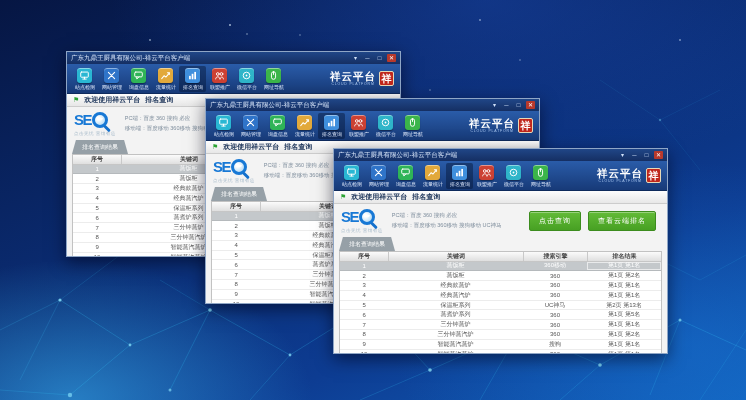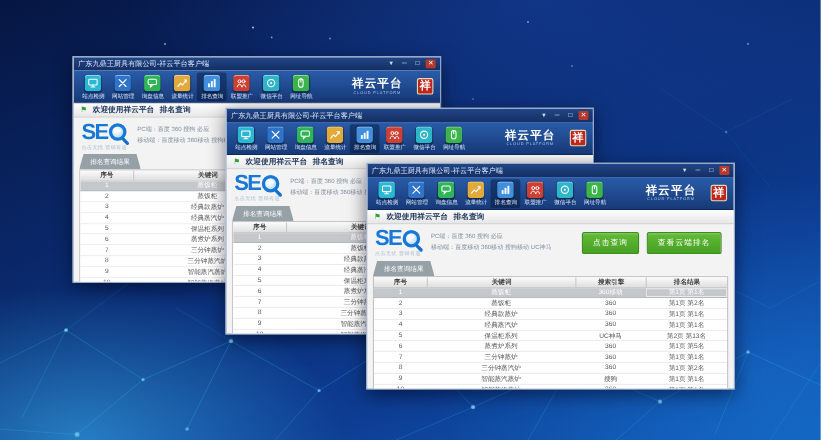--- a/index.html
+++ b/index.html
@@ -45,39 +45,39 @@
     display:flex; align-items:center; padding:0 4px;
   }
   .tb-items { display:flex; flex:1; }
   .tb-item { width:27px; display:flex; flex-direction:column; align-items:center; padding:2px 0 1px; border-radius:2px; cursor:pointer; }
   .tb-item.active { background:rgba(4,20,52,.45); }
   .tb-ic { width:15px; height:15px; border-radius:3px; display:flex; align-items:center; justify-content:center;
            box-shadow:inset 0 1px 0 rgba(255,255,255,.45), 0 1px 1px rgba(0,0,10,.4); }
   .tb-ic svg { width:11px; height:11px; display:block; }
   .tb-lb { font-size:5.5px; color:#dfe9fb; margin-top:1px; white-space:nowrap; transform:scale(.92); }
 
-  .brand { display:flex; align-items:center; gap:13px; margin-left:auto; padding-right:2px; }
+  .brand { display:flex; align-items:center; gap:3px; margin-left:auto; padding-right:2px; }
   .brand-name { font-family:"Liberation Serif","DejaVu Serif",serif; font-weight:bold; color:#fff; font-size:10.5px; letter-spacing:1px; line-height:10px; }
   .brand-sub { font-size:3.5px; color:#a9c6ef; letter-spacing:.8px; text-align:center; }
   .seal { width:15px; height:15px; background:#c0271c; border:1px solid #e6d9b8; border-radius:2px; color:#fff;
           font-family:"Liberation Serif","DejaVu Serif",serif; font-weight:bold; font-size:10px; line-height:13px; text-align:center; }
 
   .breadcrumb {
     height:13px; flex:0 0 13px; background:linear-gradient(#fdfdfd,#e7e7e7);
     border-bottom:1px solid #cccccc; display:flex; align-items:center; gap:5px; padding:0 6px;
     font-size:7px; font-weight:bold; color:#233a5e;
   }
   .flag { color:#2ca334; font-size:7px; font-weight:normal; }
 
   .content { flex:1; display:flex; flex-direction:column; padding:0 5px; background:#f3f3f3; }
 
   .seo-row { display:flex; align-items:center; padding:4px 2px 1px; }
   .seo-logo { display:flex; flex-direction:column; }
   .seo-main { display:flex; align-items:center; }
-  .seo-se { font-size:20px; font-weight:800; color:#1778d5; letter-spacing:-1.5px; line-height:18px; }
+  .seo-se { font-size:15px; font-weight:800; color:#1778d5; letter-spacing:-1.5px; line-height:18px; }
   .lens { position:relative; width:16px; height:16px; margin-left:1px; border:3px solid #1778d5; border-radius:50%;
           background:radial-gradient(circle at 35% 35%, #ffffff 15%, #bfe0f7 70%, #8cc6ee 100%); }
   .lens-glint { position:absolute; left:4px; top:3px; width:4px; height:2px; background:#fff; border-radius:50%; transform:rotate(-25deg); }
   .lens-handle { position:absolute; right:-6px; bottom:-5px; width:8px; height:3.2px; background:#1470cc; border-radius:2px; transform:rotate(45deg); }
   .seo-tag { font-size:4.5px; color:#a9bccb; margin-top:2px; letter-spacing:.5px; white-space:nowrap; }
 
   .engines { margin-left:9px; font-size:5.5px; color:#7f8e9d; line-height:1.8; white-space:nowrap; }
 
   .btns { margin-left:auto; display:flex; gap:7px; padding-right:4px; }
   .btn { font-family:inherit; font-size:7px; color:#fff; background:linear-gradient(#63bb37,#47a023);

